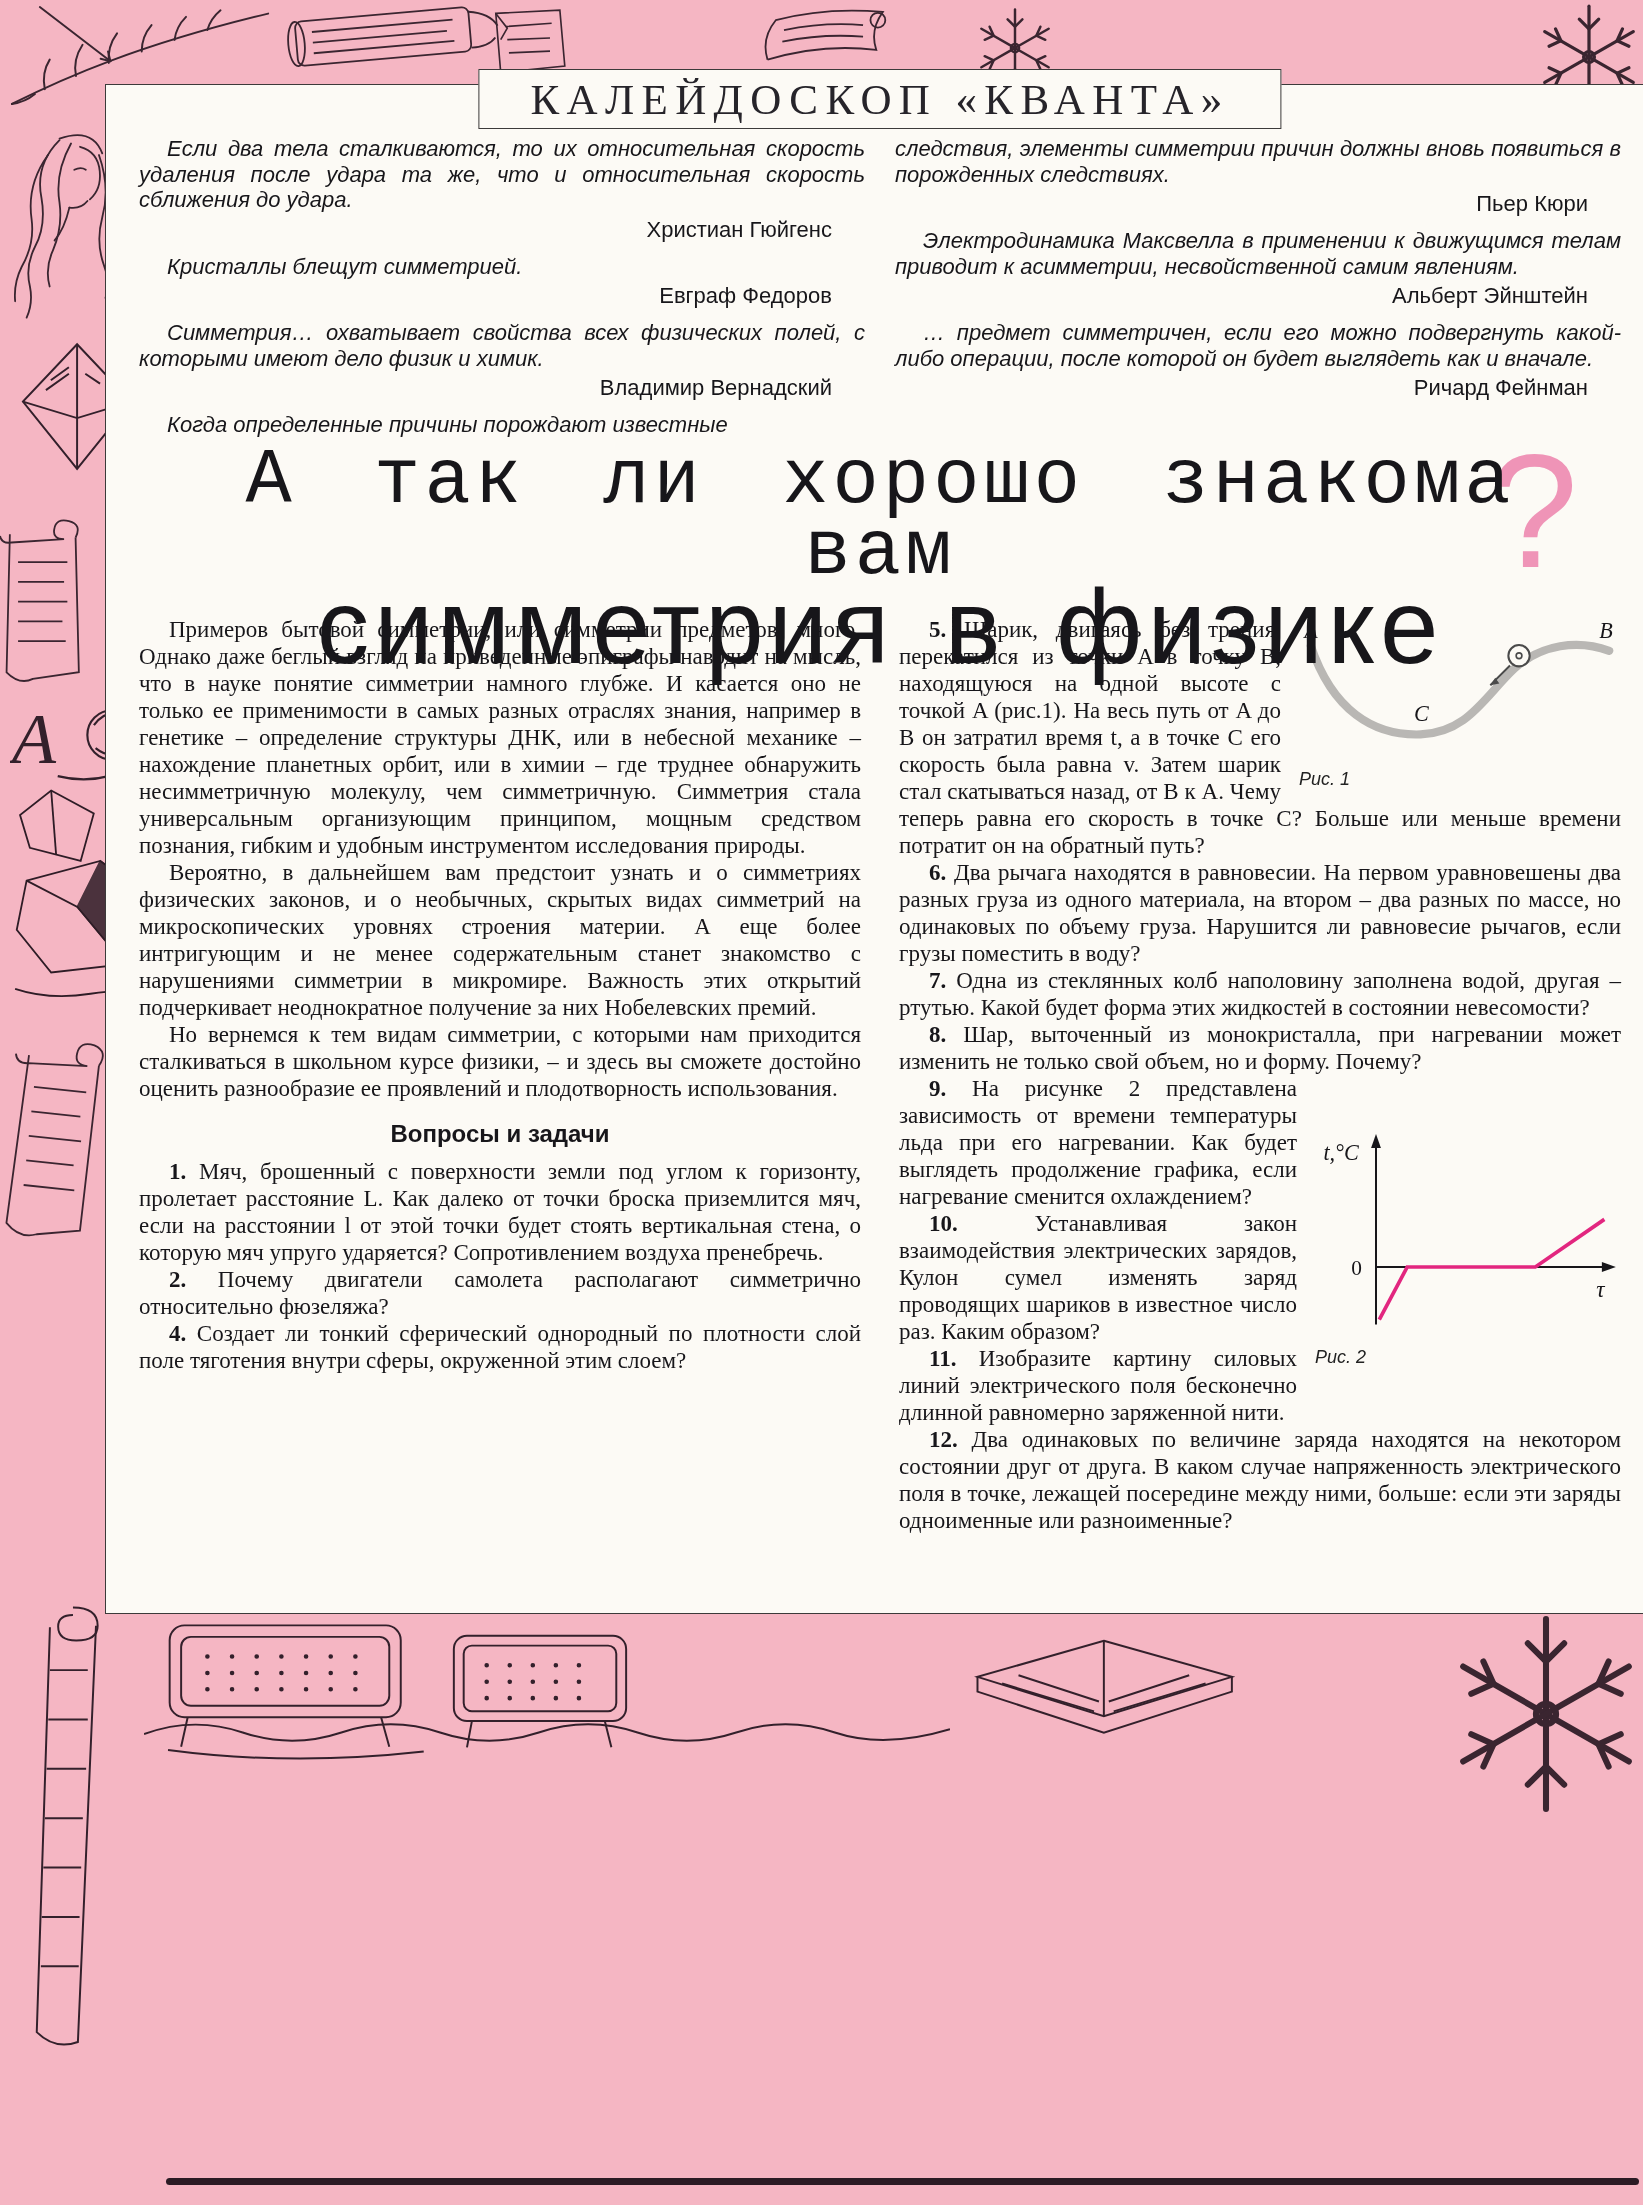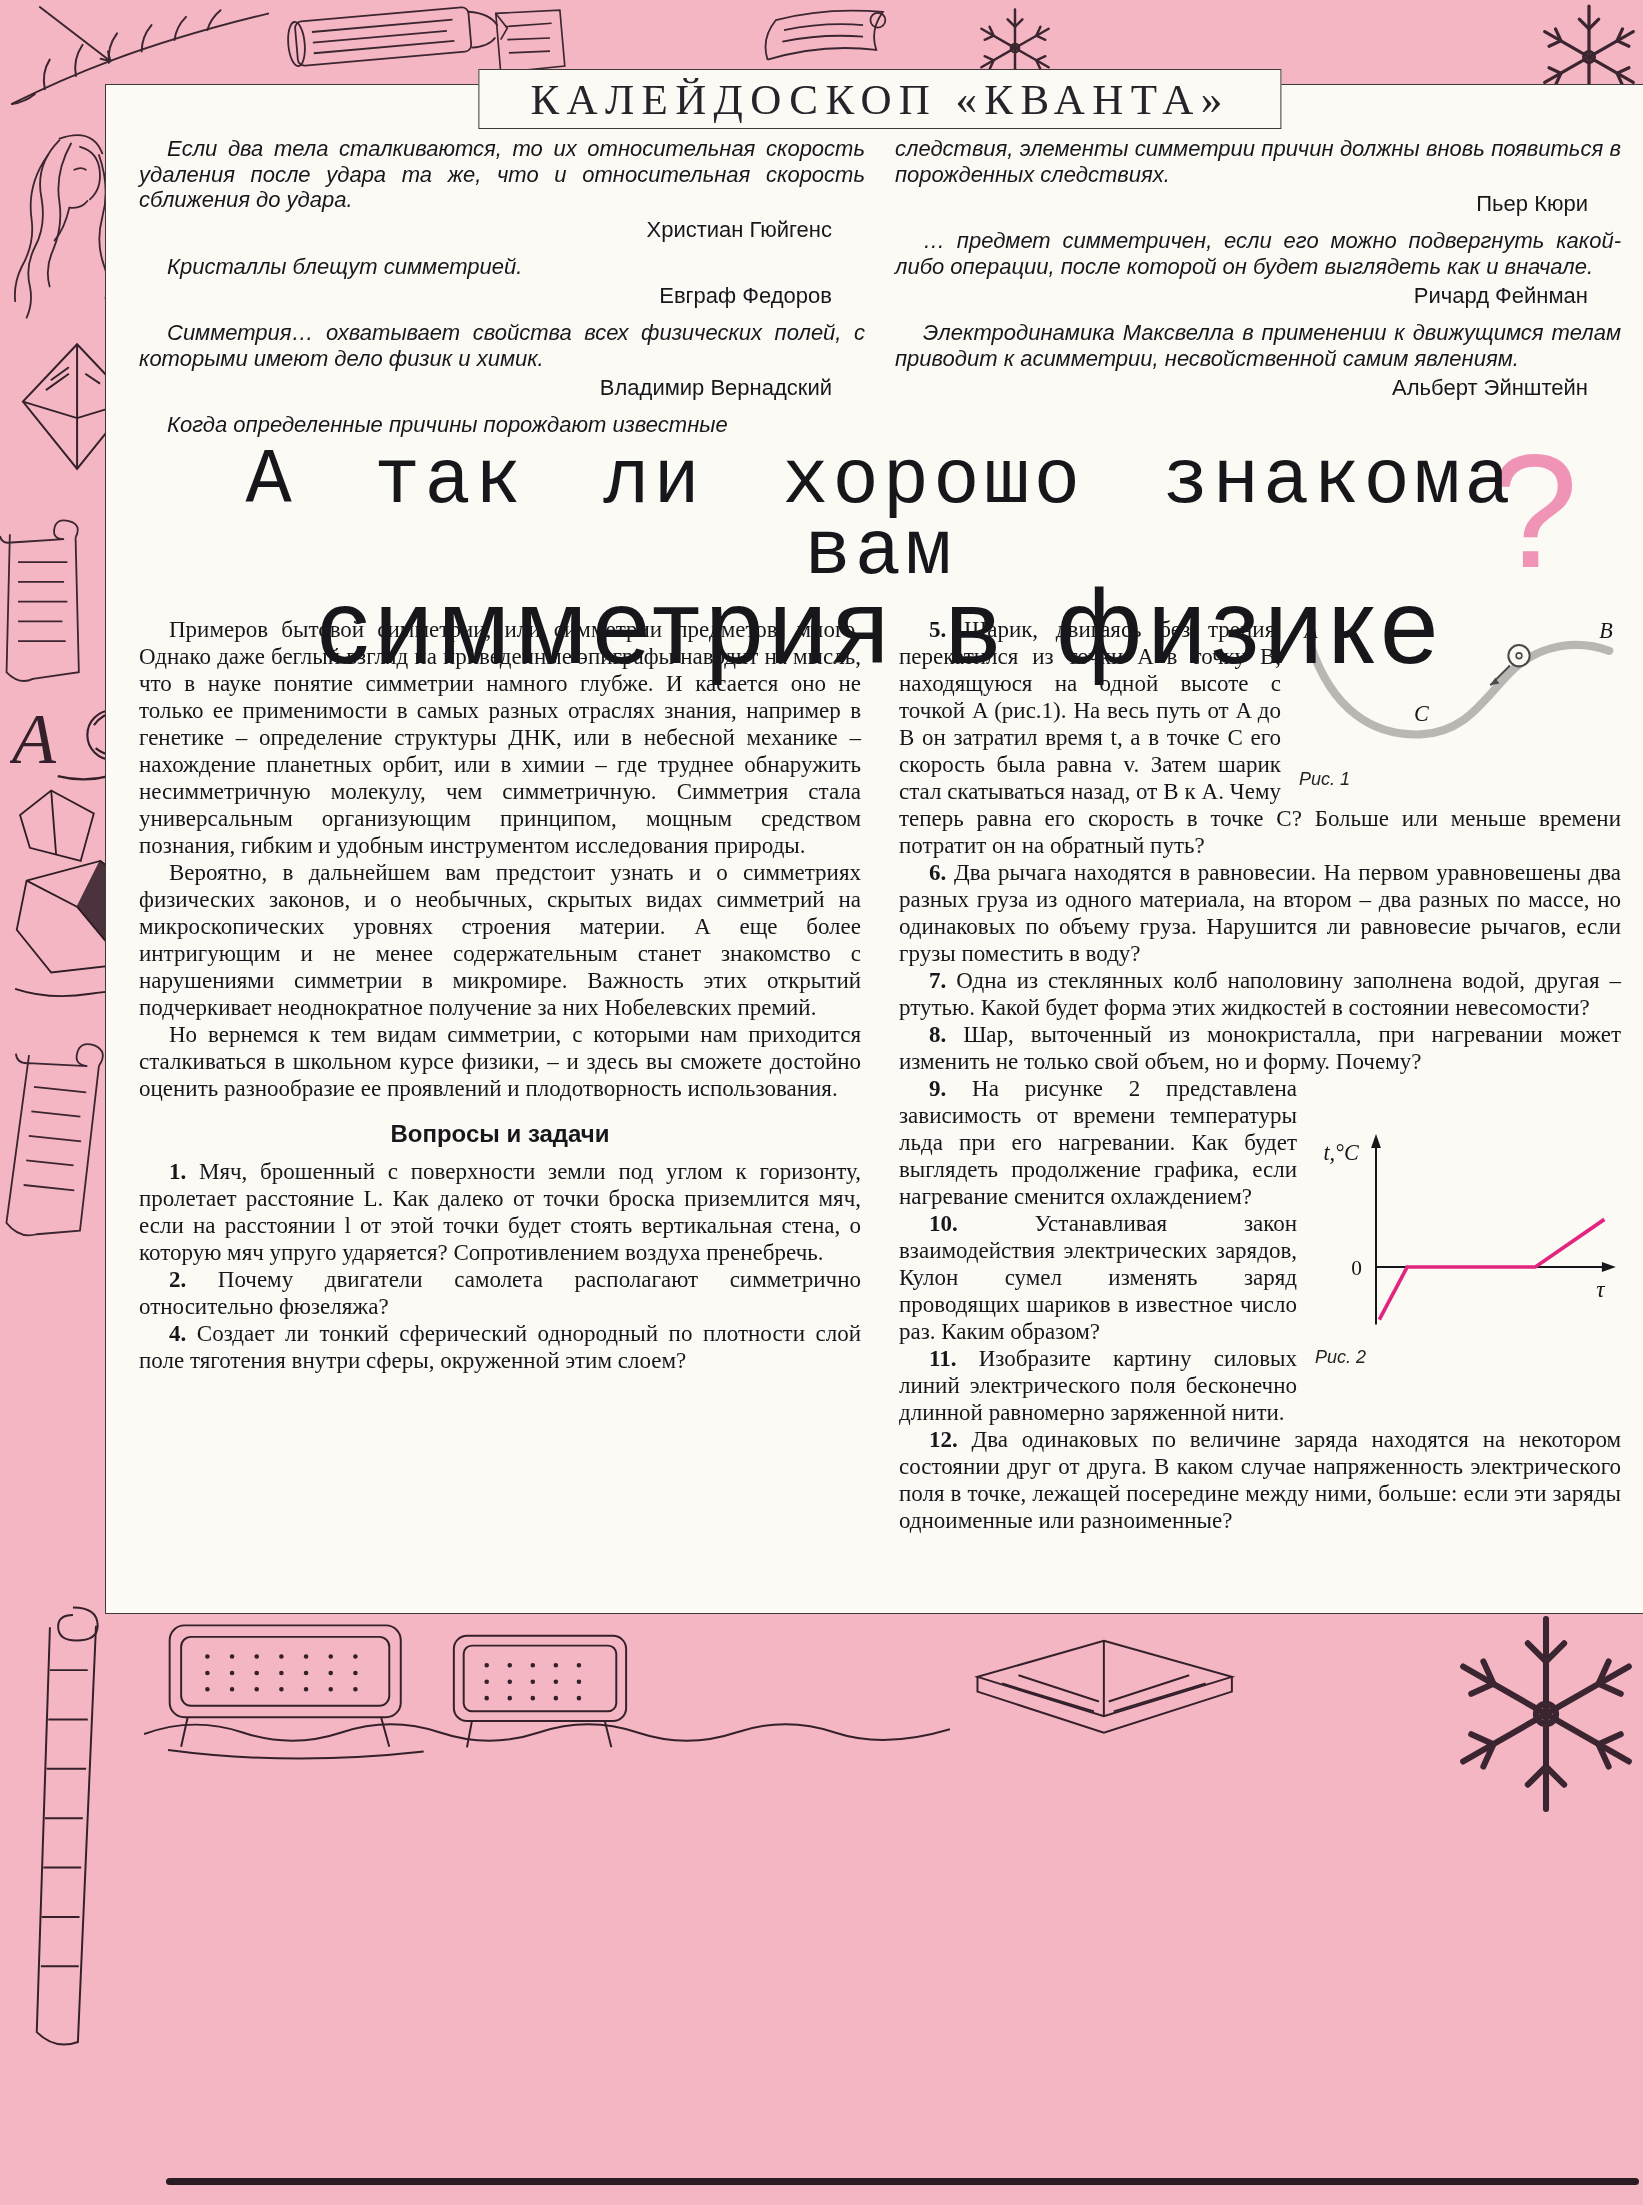--- a/index.html
+++ b/index.html
@@ -304,26 +304,26 @@
           <p class="qt">Когда определенные причины порождают известные</p>
 
         </div>
       </div>
       <div class="epi-col">
         <div class="quote">
           <p class="qt" style="text-indent:0">следствия, элементы симметрии причин должны вновь появиться в порожденных следствиях.</p>
           <div class="qa">Пьер Кюри</div>
         </div>
         <div class="quote">
+          <p class="qt">Электродинамика Максвелла в применении к движущимся телам приводит к асимметрии, несвойственной самим явлениям.</p>
+          <div class="qa">Альберт Эйнштейн</div>
+        </div>
+        <div class="quote">
           <p class="qt">… предмет симметричен, если его можно подвергнуть какой-либо операции, после которой он будет выглядеть как и вначале.</p>
           <div class="qa">Ричард Фейнман</div>
-        </div>
-        <div class="quote">
-          <p class="qt">Электродинамика Максвелла в применении к движущимся телам приводит к асимметрии, несвойственной самим явлениям.</p>
-          <div class="qa">Альберт Эйнштейн</div>
         </div>
       </div>
     </div>
 
     <div class="title-wrap">
       <span class="qmark">?</span>
       <div class="t1">А так ли хорошо знакома вам</div>
       <div class="t2">симметрия в физике</div>
     </div>
 

